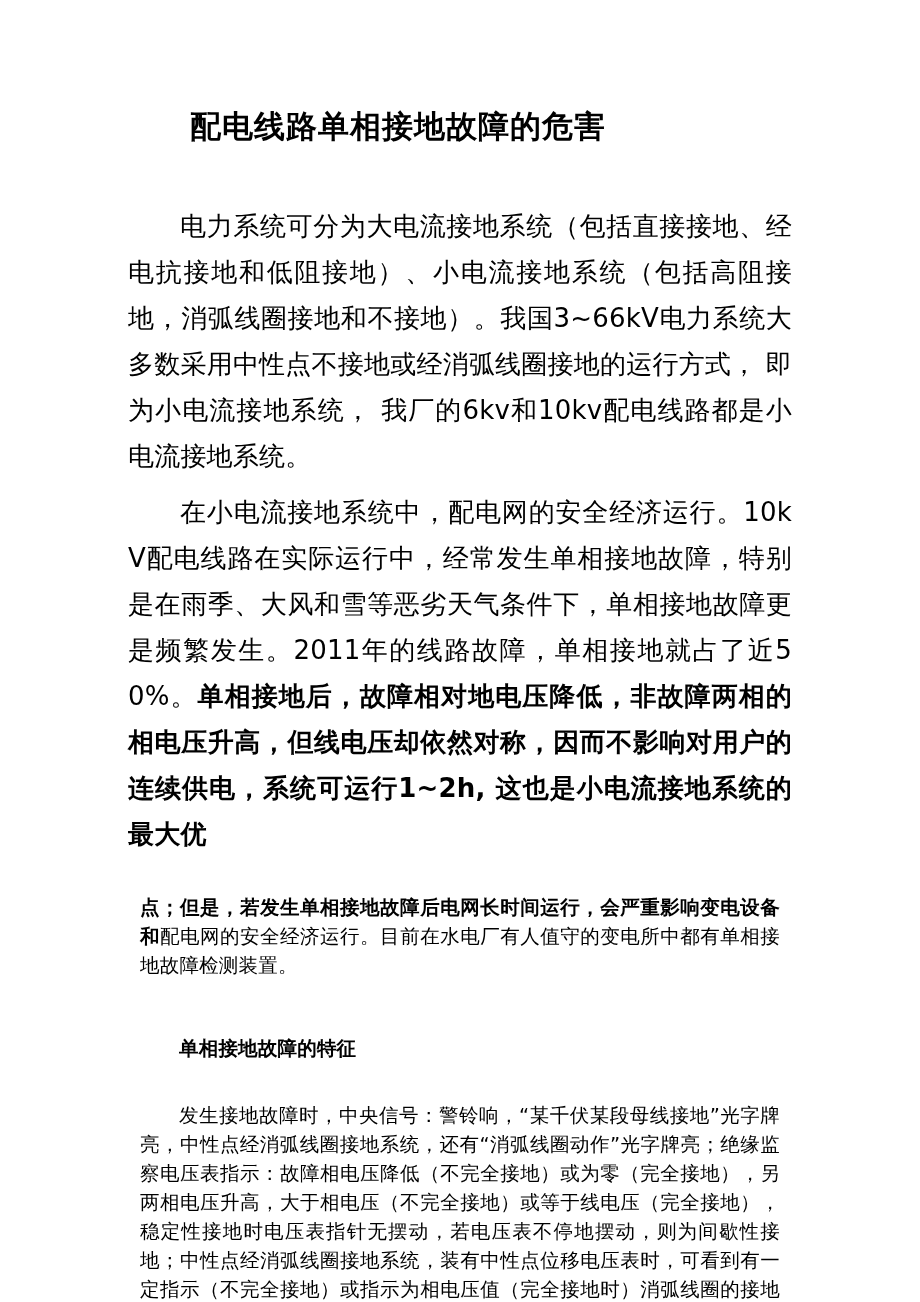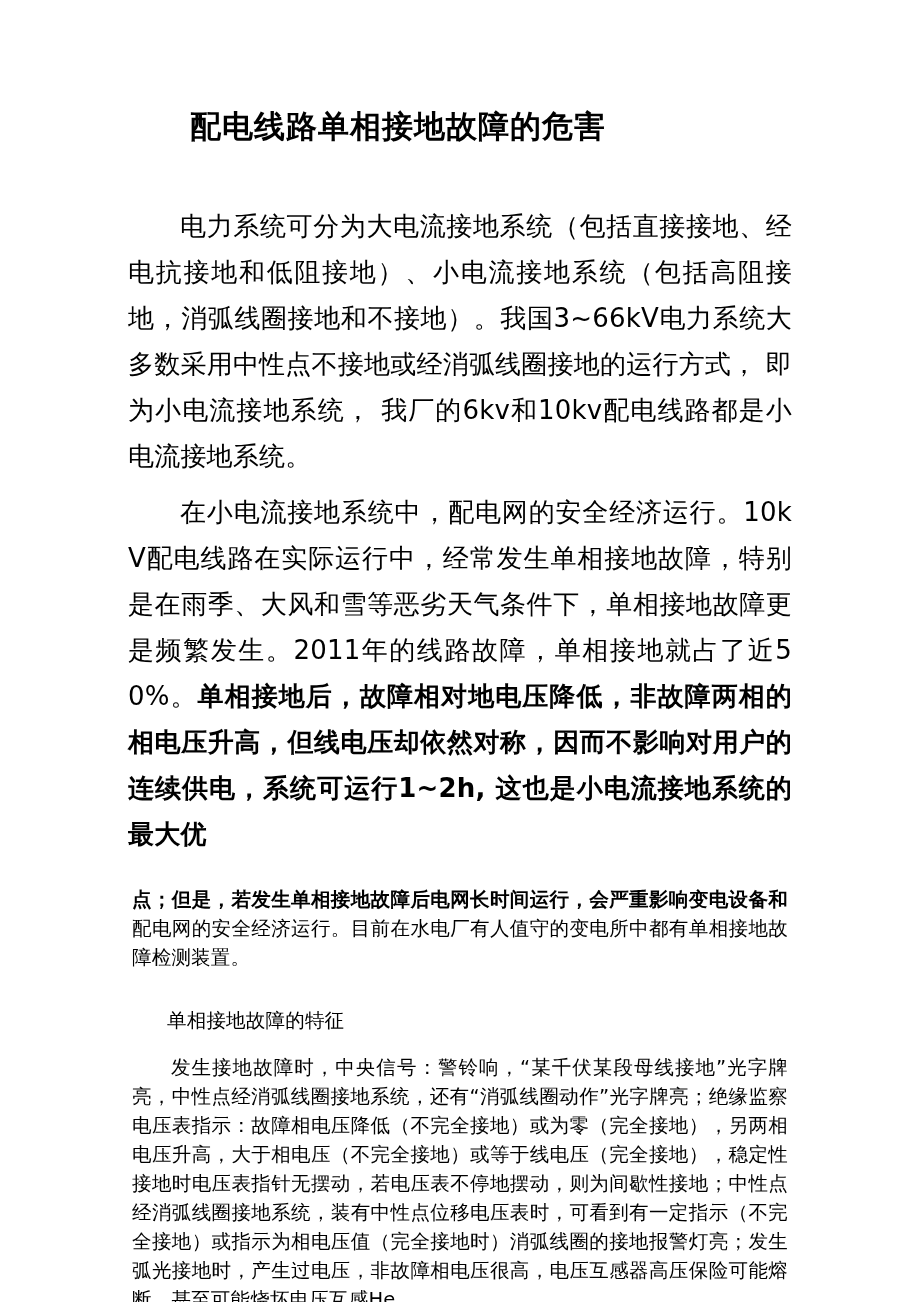--- a/index.html
+++ b/index.html
@@ -52,39 +52,39 @@
     word-break: break-all;
   }
   p.loose.p2 {
     margin-top: 10px;
   }
   p.loose b, .bold {
     font-weight: bold;
   }
   
   p.tight {
-    margin: 4px;
+    margin: 12px;
     font-size: 19.5px;
     line-height: 29px;
     text-align: justify;
     text-justify: inter-character;
     letter-spacing: 0.2px;
     word-break: break-all;
   }
   .p3 { margin-top: 12px; }
   .tail-line {
     margin: 0;
     font-size: 19.5px;
     line-height: 29px;
     letter-spacing: 0.2px;
   }
   .section-head {
-    margin: 0;
+    margin: 12px;
     font-size: 19.5px;
-    font-weight: normal;
+    font-weight: bold;
     line-height: 29px;
     text-indent: 2em;
     letter-spacing: 0.2px;
   }
   .gap-sm { height: 14px; }
   .gap-md { height: 24px; }
   .gap-lg { height: 30px; }
   .gap-xl { height: 34px; }
 </style>
 </head>

